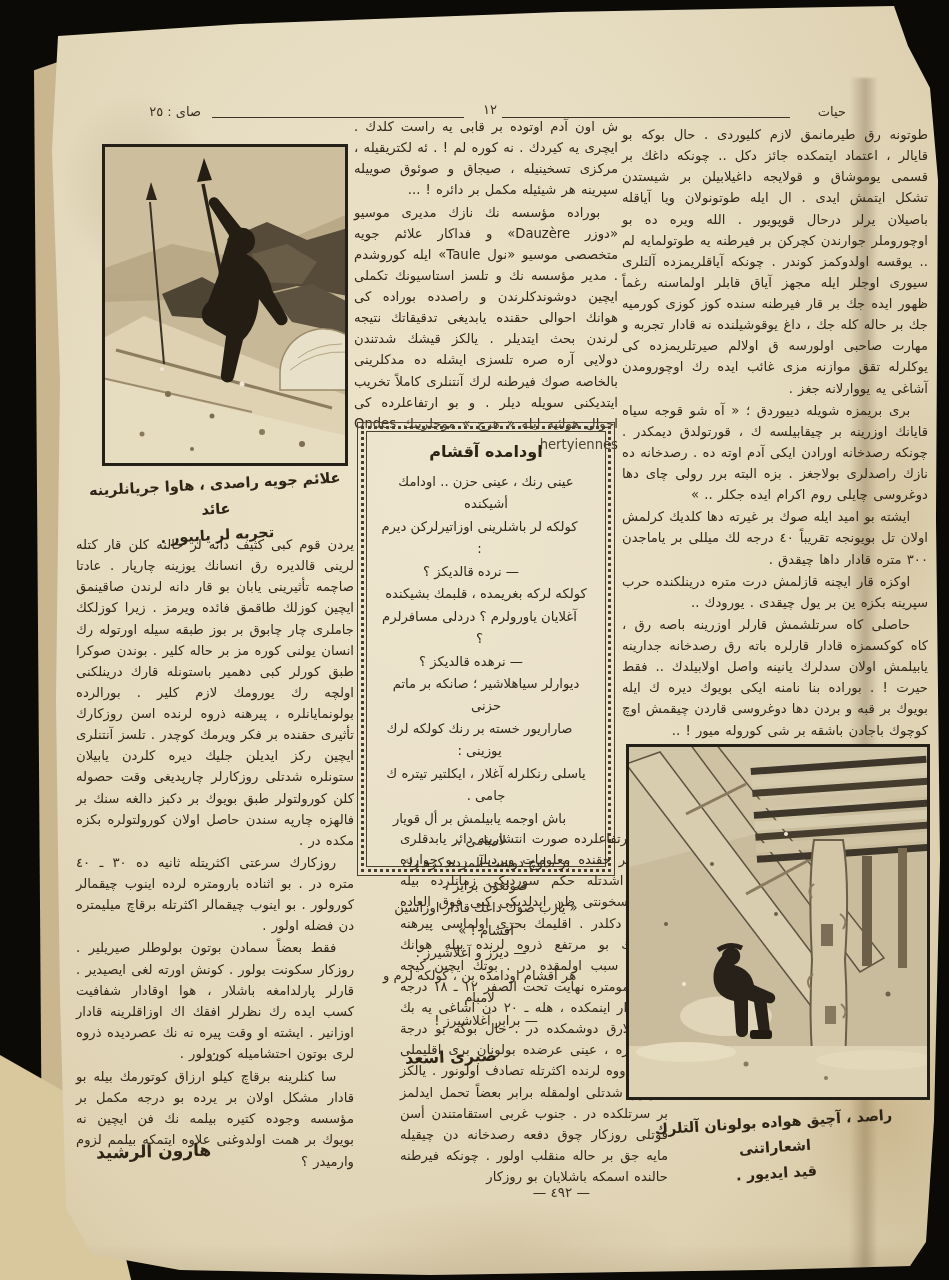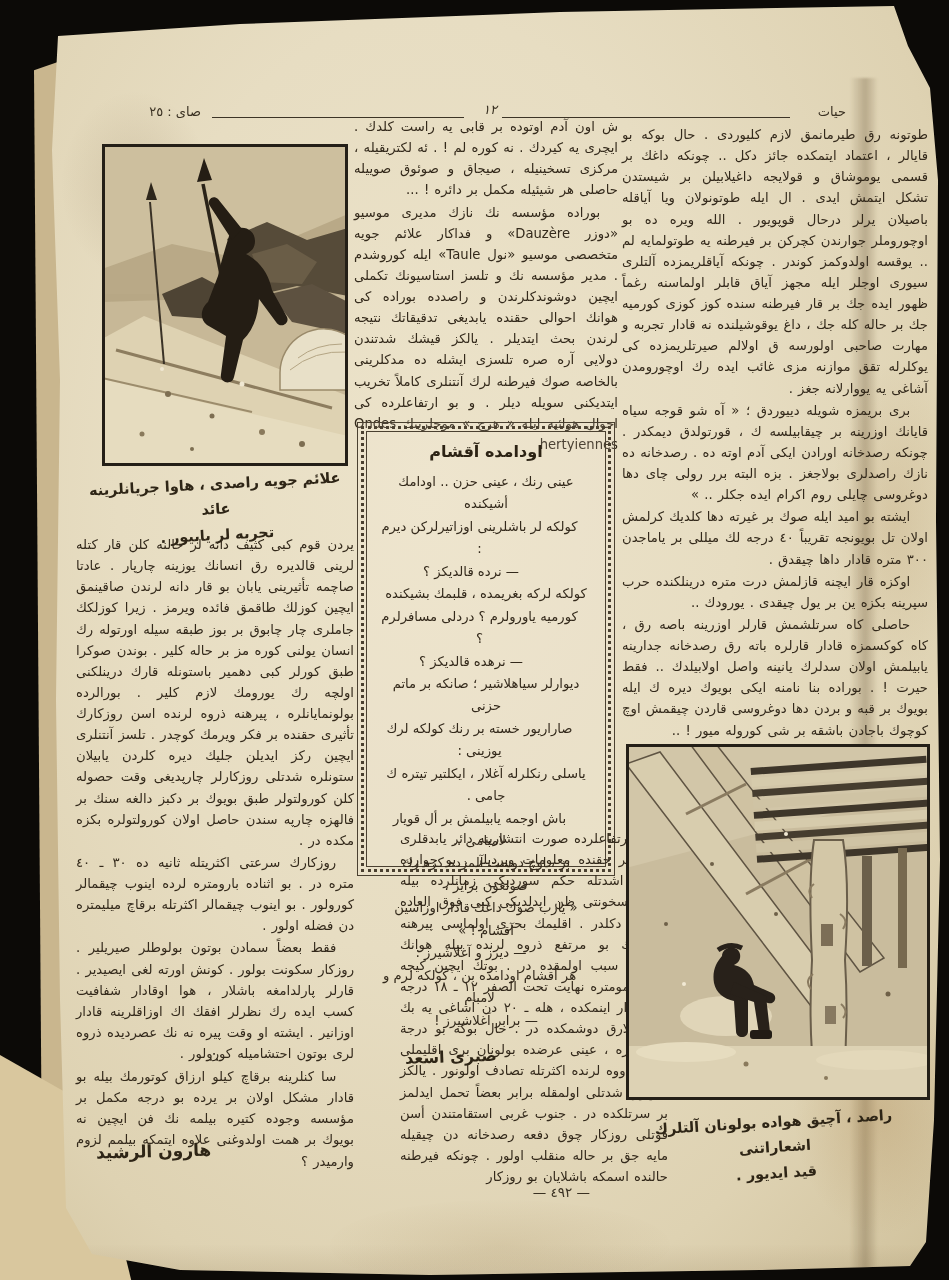--- a/index.html
+++ b/index.html
@@ -67,21 +67,21 @@
 
   <div class="paper">
     <div class="crease"></div>
     <div class="stain s1"></div>
     <div class="stain s2"></div>
     <div class="stain s3"></div>
     <div class="stain s4"></div>
 
     <div class="hdr-txt ot" style="left:796px;top:104px;width:50px;" data-bind="header.magazine_title">حيات</div>
     <div class="hdr-rule" style="left:502px;top:117px;width:288px;"></div>
-    <div class="hdr-txt ot" style="left:470px;top:102px;width:40px;text-align:center;font-style:italic;" data-bind="header.page_number_center">١٢</div>
+    <div class="hdr-txt ot" style="left:470px;top:102px;width:40px;text-align:center;" data-bind="header.page_number_center">١٢</div>
     <div class="hdr-rule" style="left:212px;top:117px;width:252px;"></div>
     <div class="hdr-txt ot" style="left:96px;top:104px;width:105px;" data-bind="header.issue_label">صاى : ٢٥</div>
 
     <div class="abs photo" style="left:102px;top:144px;width:246px;height:322px;">
       <svg viewBox="0 0 246 322" width="246" height="322">
         <rect width="246" height="322" fill="#c7b897"></rect>
         <rect width="246" height="150" fill="#cdbf9e"></rect>
         <polygon points="0,125 70,100 140,115 246,70 246,150 0,158" fill="#b2a27f" opacity=".75"></polygon>
         <polygon points="125,95 165,78 205,96 246,84 246,152 195,142 152,152" fill="#564b39"></polygon>
         <polygon points="150,110 185,100 215,118 200,140 160,138" fill="#6a5d47"></polygon>
@@ -121,34 +121,34 @@
         <p class="para">روزكارك سرعتى اكثريتله ثانيه ده ٣٠ ـ ٤٠ متره در . بو اثناده بارومتره لرده اينوب چيقمالر كورولور . بو اينوب چيقمالر اكثرتله برقاچ ميليمتره دن فضله اولور .</p>
         <p class="para">فقط بعضاً سمادن بوتون بولوطلر صيريلير . روزكار سكونت بولور . كونش اورته لغى ايصيدير . قارلر پارلدامغه باشلار ، هوا اوقادار شفافيت كسب ايده رك نظرلر افقك اك اوزاقلرينه قادار اوزانير . ايشته او وقت پيره نه نك عصرديده ذروه لرى بوتون احتشاميله كورولور .</p>
       </div>
     <div class="abs ot divider" style="left:76px;top:1042px;width:278px;" data-bind="left_column.divider_glyph">∴</div>
     <div class="abs ot flow indent-first" style="left:76px;top:1066px;width:278px;" data-bind-each="left_column.closing_paragraphs">
         <p class="para">سا كنلرينه برقاچ كيلو ارزاق كوتورمك بيله بو قادار مشكل اولان بر يرده بو درجه مكمل بر مؤسسه وجوده كتيره بيلمه نك فن ايچين نه بويوك بر همت اولدوغنى علاوه ايتمكه بيلمم لزوم وارميدر ؟</p>
       </div>
     <div class="abs ot sig" style="left:96px;top:1140px;width:200px;transform:rotate(-1.5deg);font-size:17px;" data-bind="left_column.signature">هارون الرشيد</div>
 
     <div class="abs ot flow" style="left:354px;top:116px;width:264px;" data-bind-each="middle_column.top_paragraphs">
-        <p class="para">ش اون آدم اوتوده بر قابى يه راست كلدك . ايچرى يه كيردك . نه كوره لم ! . ئه لكتريقيله ، مركزى تسخينيله ، صيجاق و صوئوق صوييله حاصلى هر شيئيله مكمل بر دائره ! ...</p>
+        <p class="para">ش اون آدم اوتوده بر قابى يه راست كلدك . ايچرى يه كيردك . نه كوره لم ! . ئه لكتريقيله ، مركزى تسخينيله ، صيجاق و صوئوق صوييله سپرينه هر شيئيله مكمل بر دائره ! ...</p>
         <p class="para">بوراده مؤسسه نك نازك مديرى موسيو «دوزر Dauzère» و فداكار علائم جويه متخصصى موسيو «نول Taule» ايله كوروشدم . مدير مؤسسه نك و تلسز استاسيونك تكملى ايچين دوشوندكلرندن و راصدده بوراده كى هوانك احوالى حقنده يابديغى تدقيقاتك نتيجه لرندن بحث ايتديلر . يالكز قيشك شدتندن دولايى آره صره تلسزى ايشله ده مدكلرينى بالخاصه صوك فيرطنه لرك آنتنلرى كاملاً تخريب ايتديكنى سويله ديلر . و بو ارتفاعلرده كى احوال هوائيه ايله « هرچ » موجلرينك Ondes hertyiennes</p>
       </div>
 
     <div class="box-outer" style="left:357px;top:422px;width:250px;height:446px;">
       <div class="box-mid">
         <div class="box-inner ot">
           <div class="poem-title" data-bind="middle_column.poem_box.title">اودامده آقشام</div>
           <div data-bind-each="middle_column.poem_box.lines">
               <div class="poem-line">عينى رنك ، عينى حزن .. اودامك أشيكنده</div>
               <div class="poem-line">كولكه لر باشلرينى اوزاتيرلركن ديرم :</div>
               <div class="poem-line">— نرده قالديكز ؟</div>
               <div class="poem-line">كولكه لركه بغريمده ، قلبمك بشيكنده</div>
-              <div class="poem-line">كورميه ياورولرم ؟ دردلى مسافرلرم ؟</div>
+              <div class="poem-line">آغلايان ياورولرم ؟ دردلى مسافرلرم ؟</div>
               <div class="poem-line">— نرهده قالديكز ؟</div>
               <div class="poem-line">ديوارلر سياهلاشير ؛ صانكه بر ماتم حزنى</div>
               <div class="poem-line">صاراريور خسته بر رنك كولكه لرك يوزينى :</div>
               <div class="poem-line">ياسلى رنكلرله آغلار ، ايكلتير تيتره ك جامى .</div>
               <div class="poem-line">باش اوجمه يابيلمش بر أل قويار لامبامى ..</div>
               <div class="poem-line">بز ، اوچ دوست آلمزده كزه رك صولغون برايز ،</div>
               <div class="poem-line">« يارب صوك داغك قادار اوزاسين آقشام ! »</div>
               <div class="poem-line">— ديرز و آغلاشيرز :</div>
               <div class="poem-line">هر آقشام اودامده بن ، كولكه لرم و لامبام</div>
               <div class="poem-line">— برابر آغلاشيرز !</div>

